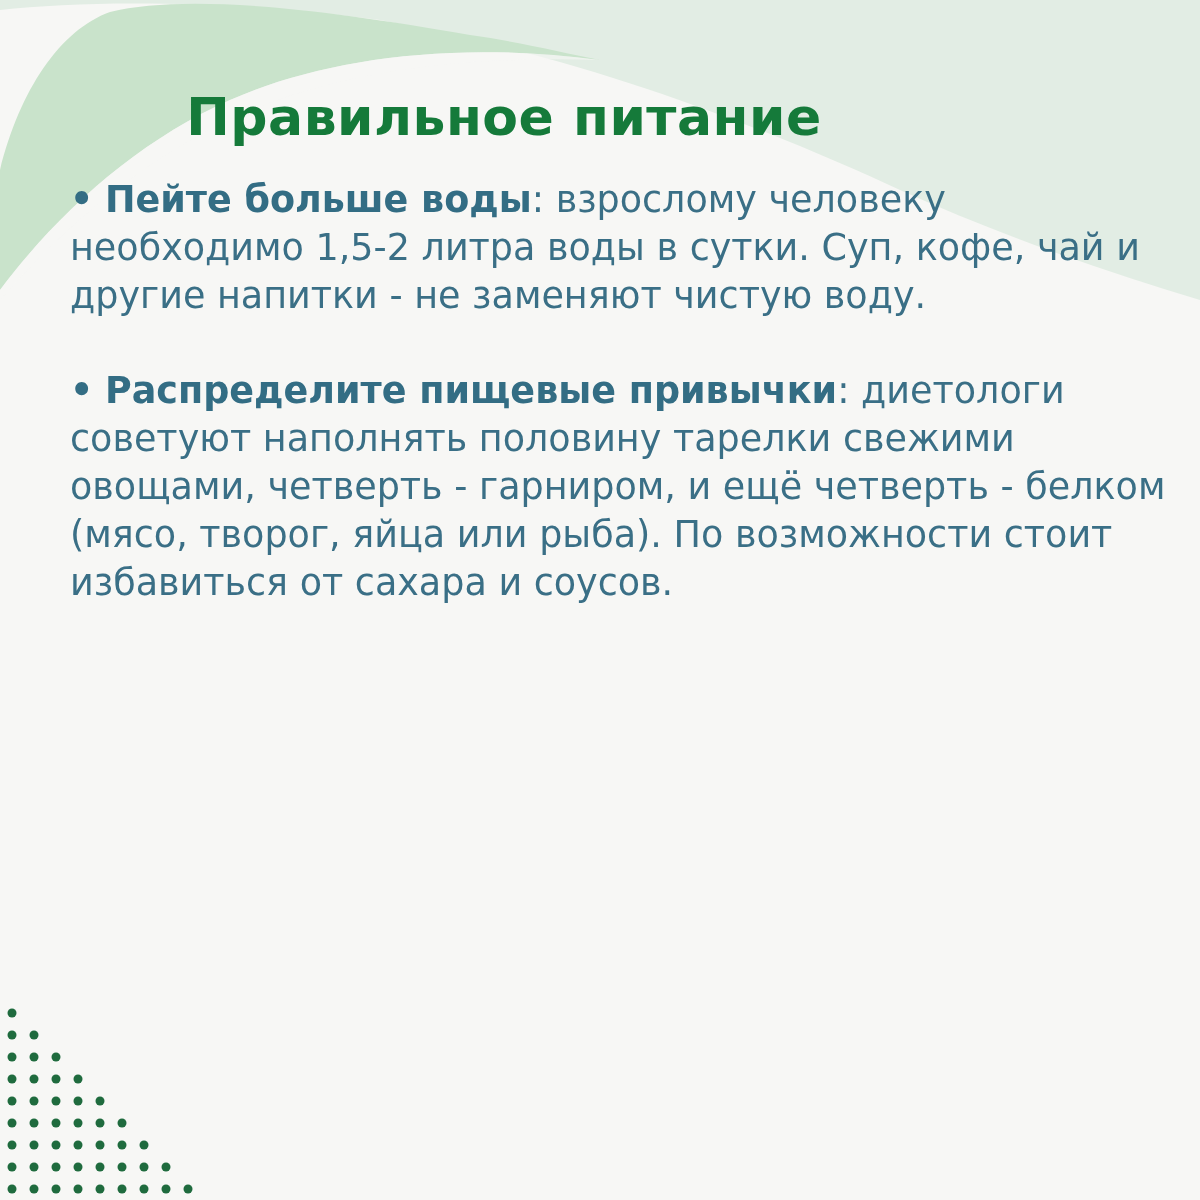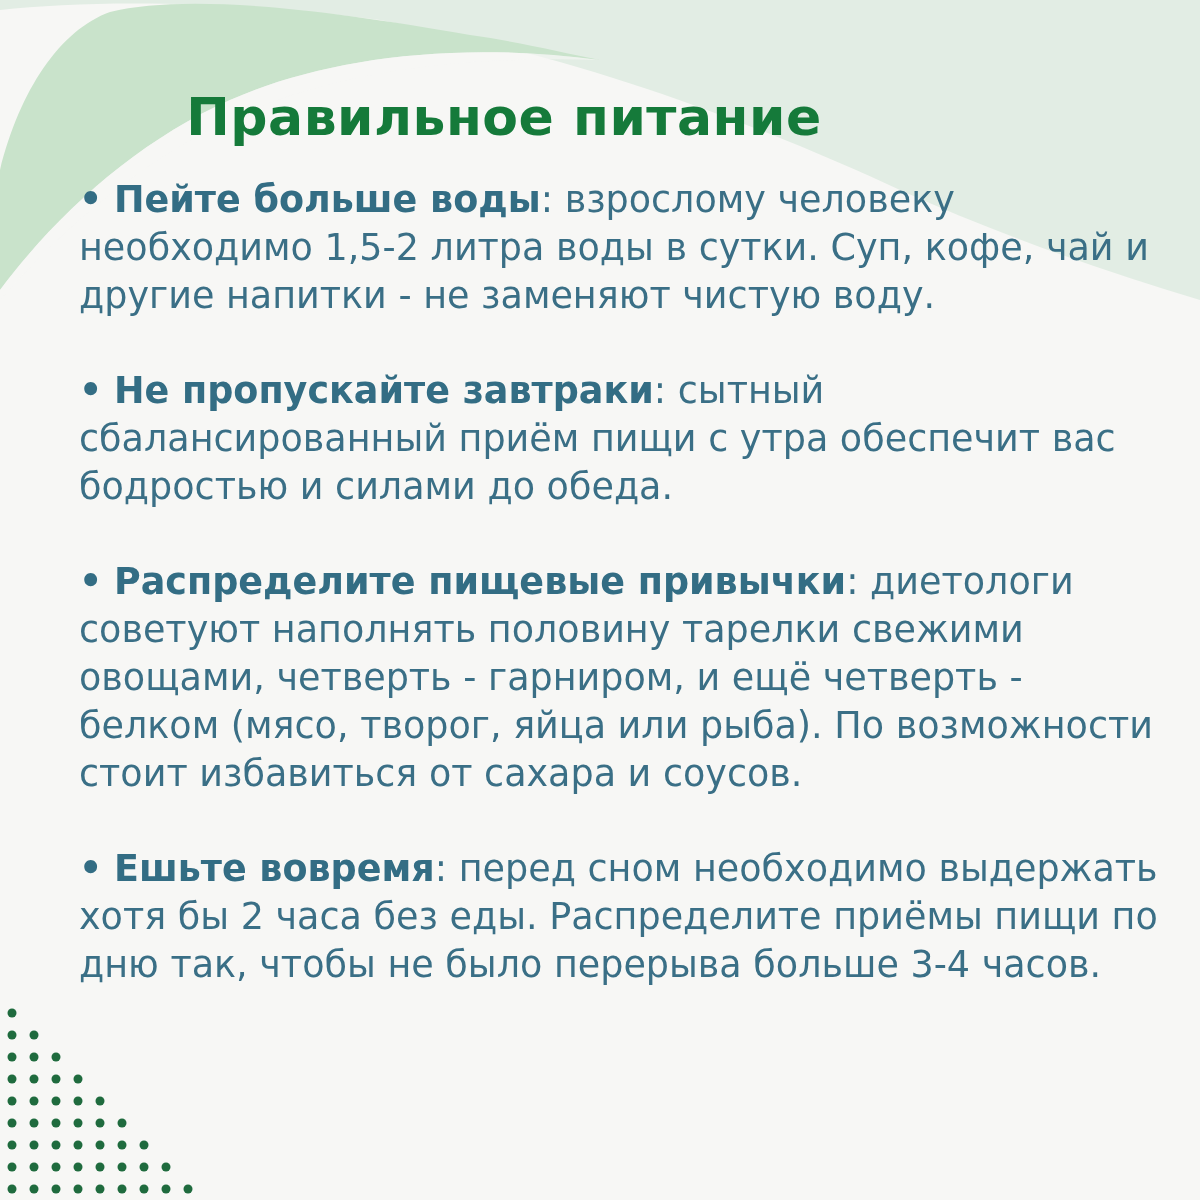--- a/index.html
+++ b/index.html
@@ -43,21 +43,21 @@
       position: absolute;
       left: 62px;
       top: 176px;
       width: 1110px;
       z-index: 2;
       color: #3a6f86;
       font-size: 36.5px;
       line-height: 48px;
     }
     .tip {
-      margin: 0 0 47px 17px;
+      margin: 0 0 47px 8px;
     }
     .tip .head {
       font-weight: bold;
       color: #336d84;
     }
   </style>
 </head>
 <body>
 
 <svg class="bg-shapes" viewBox="0 0 1200 1200" xmlns="http://www.w3.org/2000/svg">
@@ -122,23 +122,15 @@
 
 <h1 class="title">Правильное питание</h1>
 
 <div class="content">
   <p class="tip">
     <span class="head">•</span>
     <span class="head">Пейте больше воды</span><span>:</span><span> взрослому человеку необходимо 1,5-2 литра воды в сутки. Суп, кофе, чай и другие напитки - не заменяют чистую воду.</span>
   </p>
   <p class="tip">
     <span class="head">•</span>
-    <span class="head">Не пропускайте завтраки</span><span>:</span><span> сытный сбалансированный приём пищи с утра обеспечит вас бодростью и силами до обеда.</span>
-  </p>
-  <p class="tip">
-    <span class="head">•</span>
     <span class="head">Распределите пищевые привычки</span><span>:</span><span> диетологи советуют наполнять половину тарелки свежими овощами, четверть - гарниром, и ещё четверть - белком (мясо, творог, яйца или рыба). По возможности стоит избавиться от сахара и соусов.</span>
-  </p>
-  <p class="tip">
-    <span class="head">•</span>
-    <span class="head">Ешьте вовремя</span><span>:</span><span> перед сном необходимо выдержать хотя бы 2 часа без еды. Распределите приёмы пищи по дню так, чтобы не было перерыва больше 3-4 часов.</span>
   </p>
 </div>
 
 </body></html>

